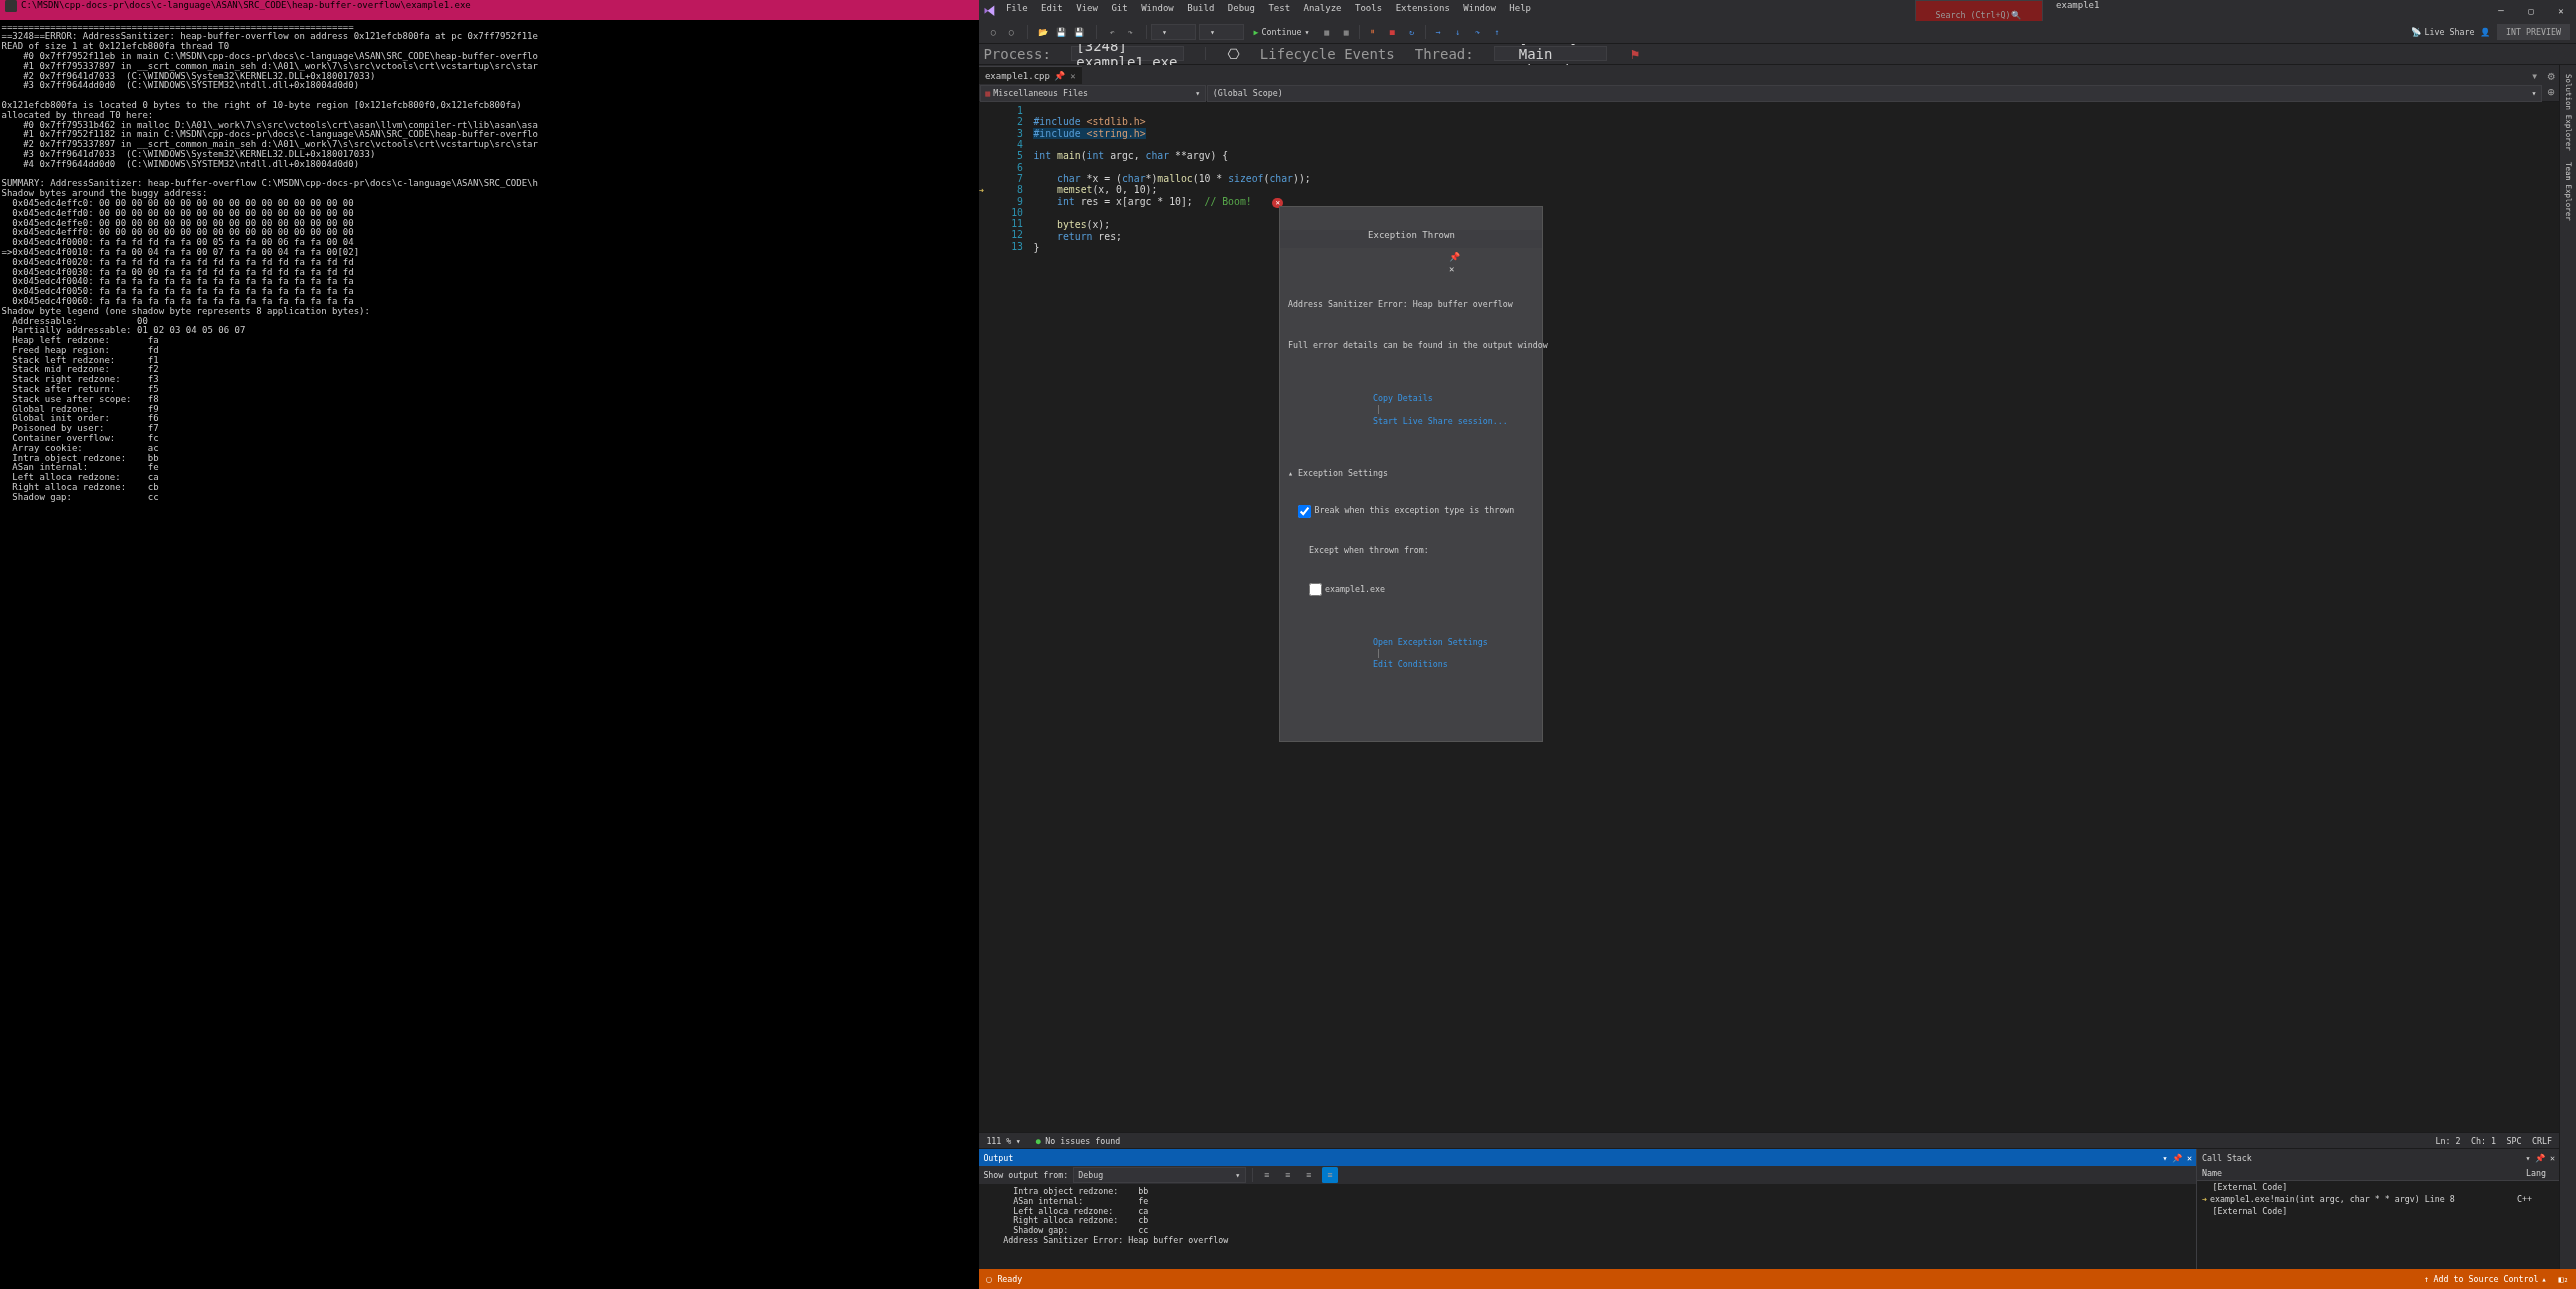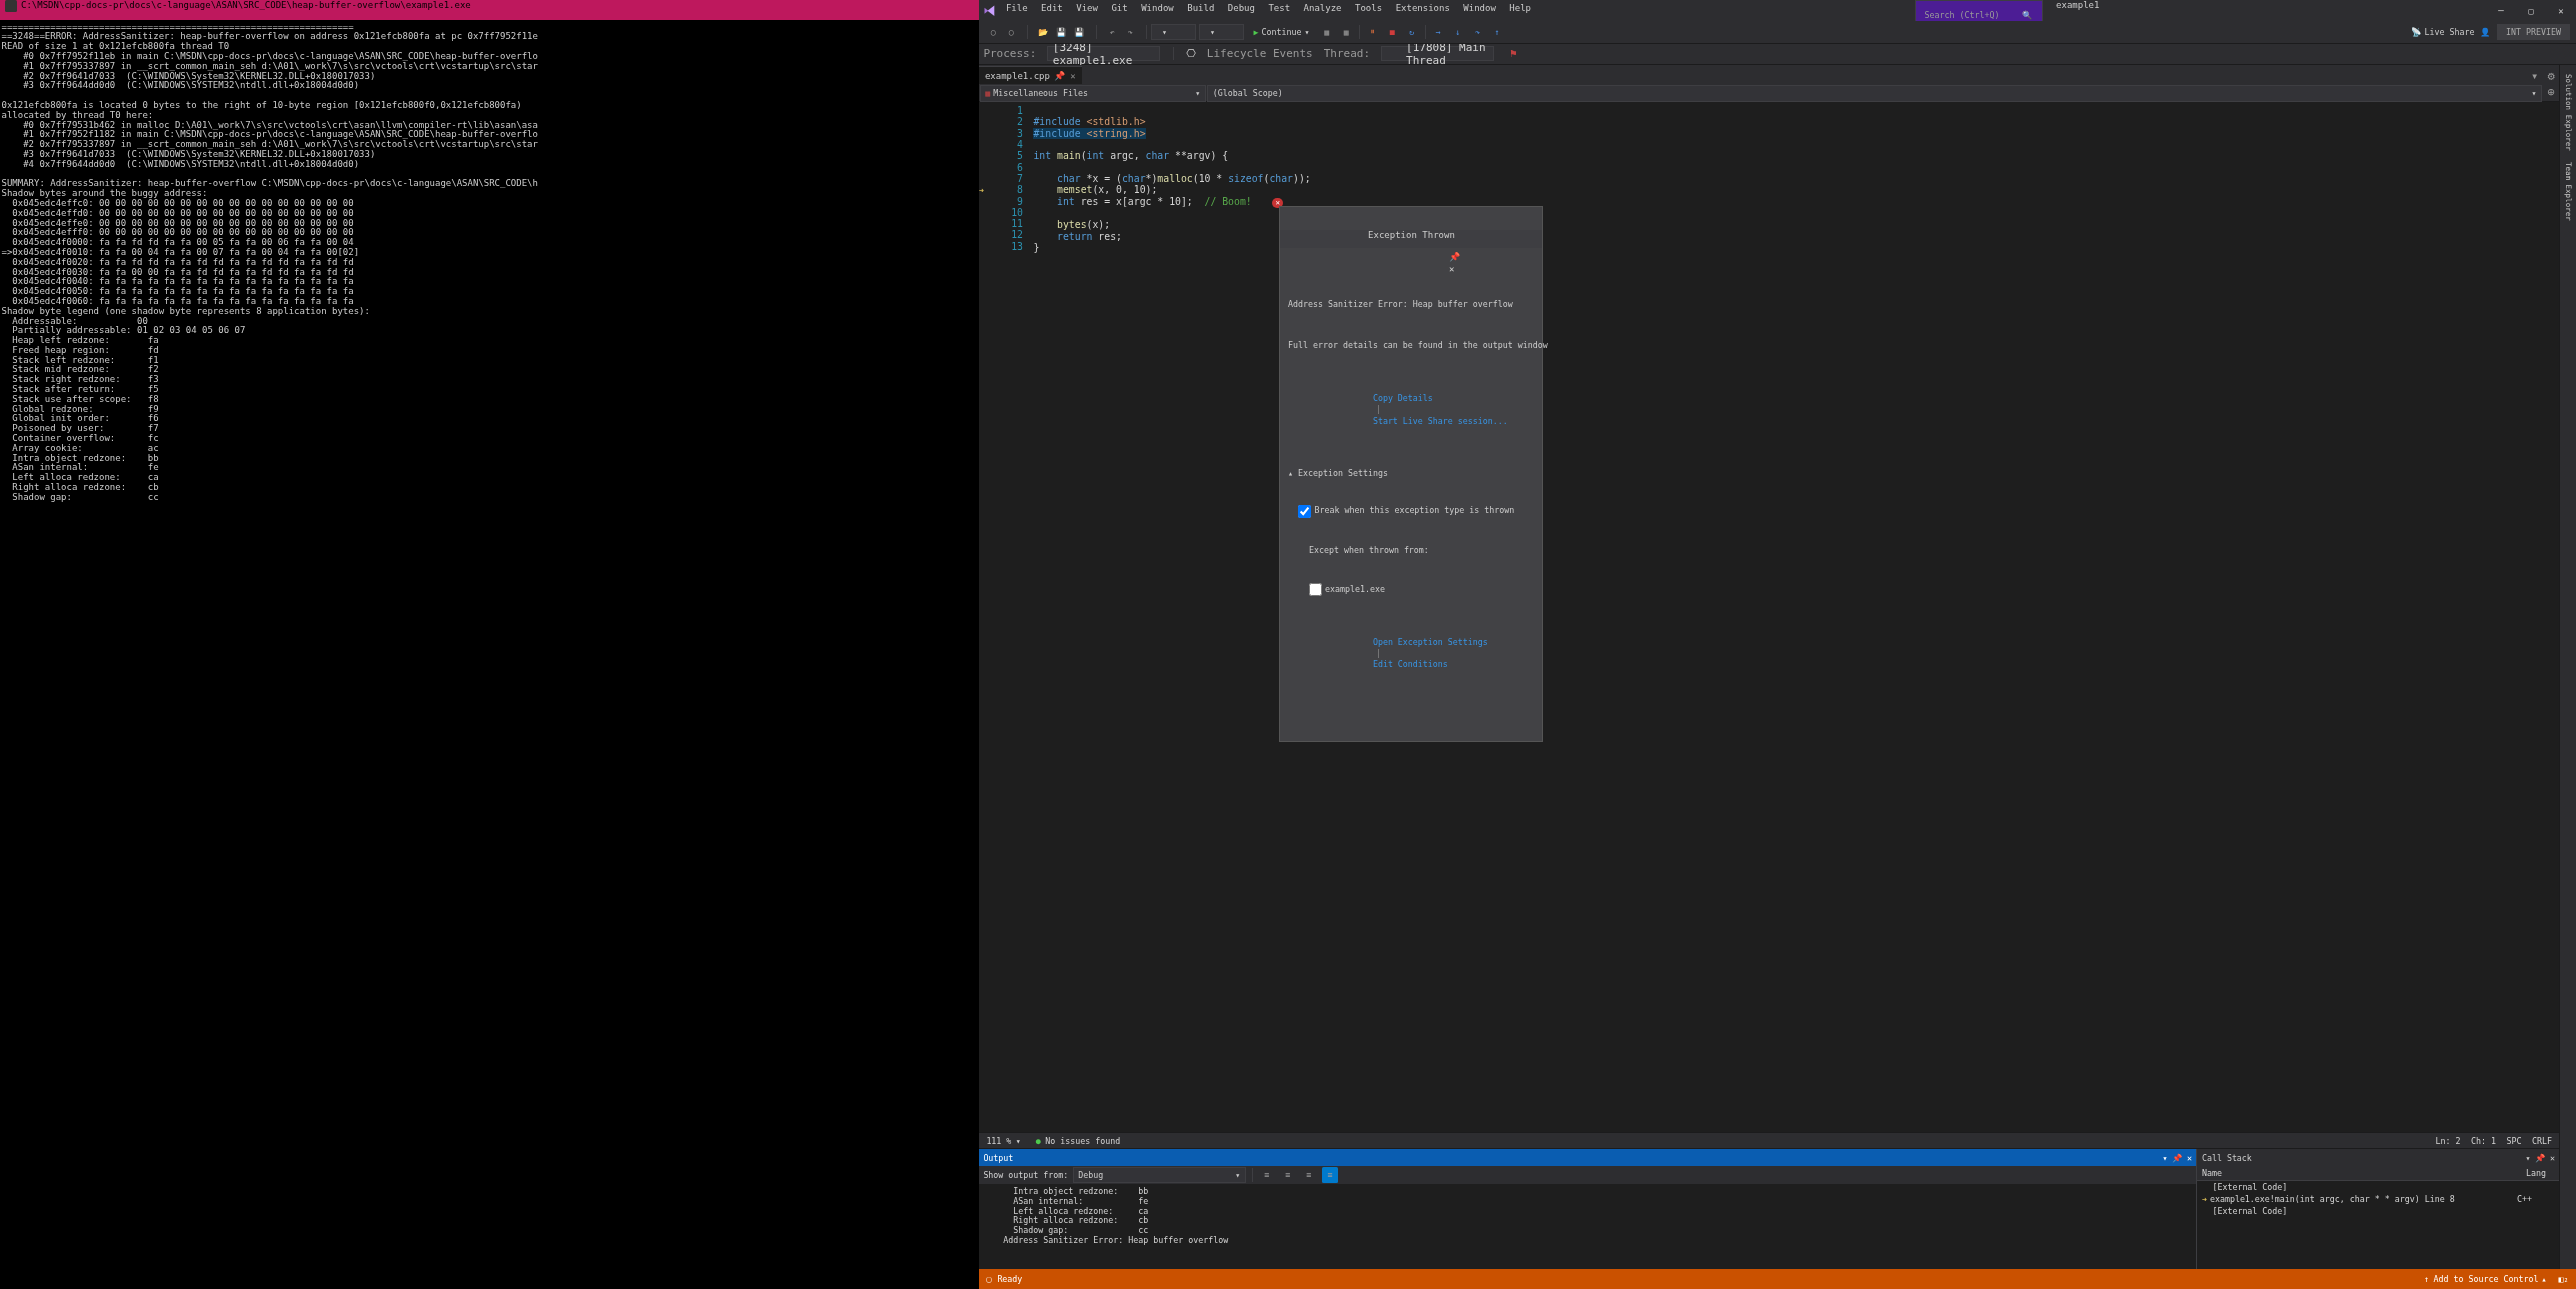--- a/index.html
+++ b/index.html
@@ -7,33 +7,33 @@
 .root{display:flex;width:100%;height:100vh;}
 .console-pane{width:38%;height:100%;background:#000;color:#ccc;display:flex;flex-direction:column;font-family:Consolas,monospace;font-size:9px;}
 .console-titlebar{height:19.6px;background:#be185d;color:#000;display:flex;padding:0 4.5px;font-size:9px;}
 .console-titlebar .icon{width:12px;height:12px;background:#333;border-radius:1.5px;margin-right:4.5px;}
 .console-body{flex:1;padding:3px 1.5px;white-space:pre;overflow:hidden;line-height:9.8px;}
 .vs-pane{flex:1;height:100%;background:#2d2d30;color:#d4d4d4;display:flex;flex-direction:column;position:relative;}
 .vs-titlebar{height:21px;background:#2d2d30;display:flex;align-items:flex-start;font-size:9px;}
 .vs-menuicon{width:21px;height:21px;display:flex;align-items:center;justify-content:center;}
 .vs-menus{display:flex;gap:1.5px;}
 .vs-menu{padding:3px 6px;color:#ccc;}
-.vs-search{margin-left:auto;width:128px;height:30px;background:#4c1d95;border:0.8px solid #3e3e42;padding:0 9px;color:#999;font-size:8.3px;display:flex;align-items:center;justify-content:space-between;}
+.vs-search{margin-left:auto;width:128px;height:30px;background:#7f1d1d;border:0.8px solid #3e3e42;padding:0 20px;color:#999;font-size:8.3px;display:flex;align-items:center;justify-content:space-between;}
 .vs-solname{margin-left:4.5px;padding:0 9px;color:#ccc;font-size:9px;}
 .vs-winbtns{display:flex;margin-left:auto;}
 .vs-winbtn{width:30px;height:21px;display:flex;align-items:center;justify-content:center;color:#ccc;}
 .vs-previewbtn{height:16.6px;background:#3e3e42;color:#aaa;padding:0 9px;font-size:8.3px;display:flex;align-items:center;margin-right:3px;}
 .vs-toolbar{height:22.6px;background:#2d2d30;border-bottom:0.8px solid #1b1b1c;display:flex;align-items:center;padding:0 3px;gap:3px;font-size:8.3px;position:relative;}
 .tb-grp{display:flex;align-items:center;gap:1.5px;padding:0 3px;}
 .tb-sep{width:0.8px;height:13.6px;background:#3e3e42;margin:0 1.5px;}
 .tb-btn{width:16.6px;height:16.6px;display:flex;align-items:center;justify-content:center;color:#999;border-radius:1.5px;}
 .tb-continue{display:flex;align-items:center;gap:3px;padding:0 6px;height:16.6px;color:#ccc;}
 .tb-play{color:#4ec94e;}
 .tb-dropdown{height:16.6px;background:#333337;border:0.8px solid #3e3e42;padding:0 4.5px;font-size:8.3px;color:#ccc;display:flex;align-items:center;min-width:45px;}
-.vs-debugbar{height:21px;background:#2d2d30;border-bottom:0.8px solid #1b1b1c;display:flex;align-items:center;font-size:11px;padding:0 4.5px;gap:11px;}
+.vs-debugbar{height:21px;background:#2d2d30;border-bottom:0.8px solid #1b1b1c;display:flex;align-items:center;font-size:14px;padding:0 4.5px;gap:20px;}
 .vs-debugbar .lbl{color:#999;}
 .vs-debugbar .dd{height:15px;background:#333337;border:0.8px solid #3e3e42;padding:0 4.5px;display:flex;align-items:center;}
 .vs-body{flex:1;display:flex;overflow:hidden;}
 .vs-main{flex:1;display:flex;flex-direction:column;overflow:hidden;}
 .vs-tabs{height:19.6px;background:#2d2d30;display:flex;align-items:flex-end;}
 .vs-tab{height:18px;background:#1e1e1e;border-top:0.8px solid #3e3e42;padding:0 6px;display:flex;align-items:center;gap:4.5px;font-size:9px;color:#ccc;}
 .vs-tab .x{color:#888;}
 .vs-navbar{height:18px;background:#2d2d30;border-bottom:0.8px solid #1b1b1c;display:flex;}
 .vs-navdd{flex:1;height:16.6px;margin:0.8px;background:#333337;border:0.8px solid #3e3e42;padding:0 4.5px;font-size:8.3px;display:flex;align-items:center;color:#ccc;}
 .vs-editor{flex:1;background:#1e1e1e;position:relative;display:flex;overflow:hidden;}

